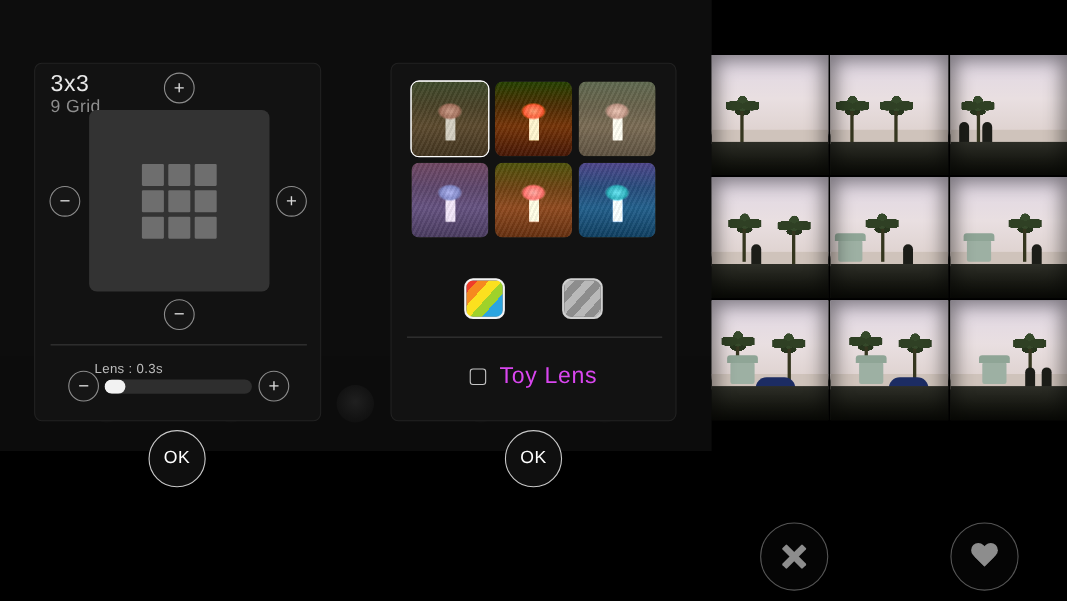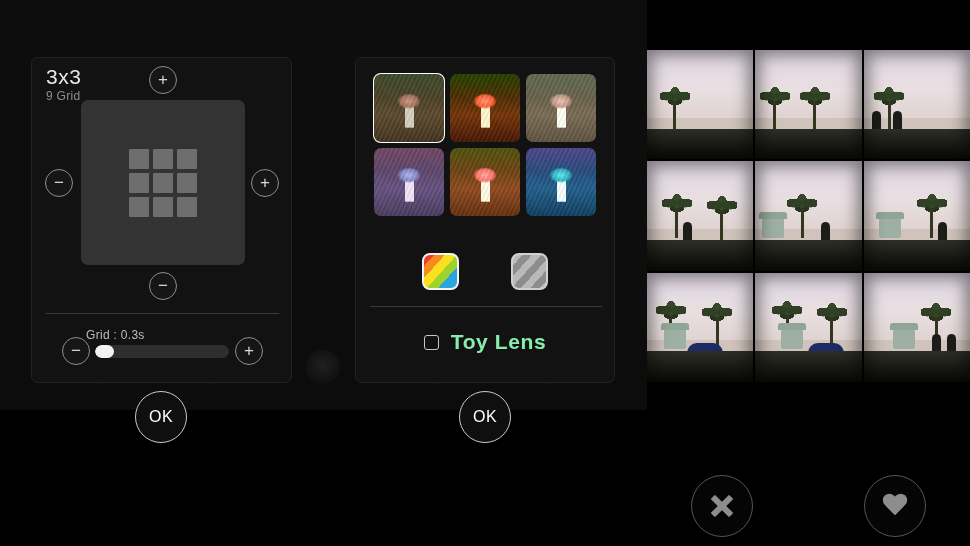--- a/index.html
+++ b/index.html
@@ -45,21 +45,21 @@
   #panel-grid { left: 31px; top: 57px; width: 261px; height: 326px; }
 
   .grid-head {
     position: absolute; left: 14px; top: 8px;
   }
   .grid-title {
     font-size: 21px; color: #e8e8e8; letter-spacing: .5px; line-height: 1.05;
     font-weight: 400;
   }
   .grid-sub {
-    font-size: 12px; color: #8e8e8e; margin-top: 1px; letter-spacing: .3px;
+    font-size: 16px; color: #8e8e8e; margin-top: 1px; letter-spacing: .3px;
   }
 
   .rbtn {
     border-radius: 50%;
     border: 1px solid #8d8d8d;
     background: #161616;
     color: #d8d8d8;
     display: flex; align-items: center; justify-content: center;
     cursor: pointer;
     user-select: none;
@@ -194,21 +194,21 @@
     display: flex; align-items: center; justify-content: center; gap: 12px;
     cursor: pointer;
   }
   .checkbox {
     width: 15px; height: 15px;
     border: 1.6px solid #c6c6c6;
     border-radius: 3px;
     background: transparent;
   }
   .toylens-label {
-    font-size: 21px; color: #86efac; font-weight: 700; letter-spacing: .6px;
+    font-size: 21px; color: #d946ef; font-weight: 400; letter-spacing: .6px;
   }
 
   
   .ok-btn {
     position: absolute;
     width: 52px; height: 52px;
     border-radius: 50%;
     border: 1px solid #c9c9c9;
     background: #0f0f0f;
     color: #fff;
@@ -378,21 +378,21 @@
     <div class="rbtn sm" id="btn-grid-plus-right">
       <span class="glyph">+</span>
     </div>
 
     <div class="rbtn sm" id="btn-grid-minus-bot">
       <span class="glyph">−</span>
     </div>
 
     <div class="divider" id="divider-grid"></div>
 
-    <div class="delay-label">Grid : 0.3s</div>
+    <div class="delay-label">Lens : 0.3s</div>
 
     <div class="rbtn sm" id="btn-delay-minus">
       <span class="glyph">−</span>
     </div>
 
     <div class="slider" id="delay-slider">
       <div class="slider-fill" style="width: 14%;"></div>
     </div>
 
     <div class="rbtn sm" id="btn-delay-plus">

